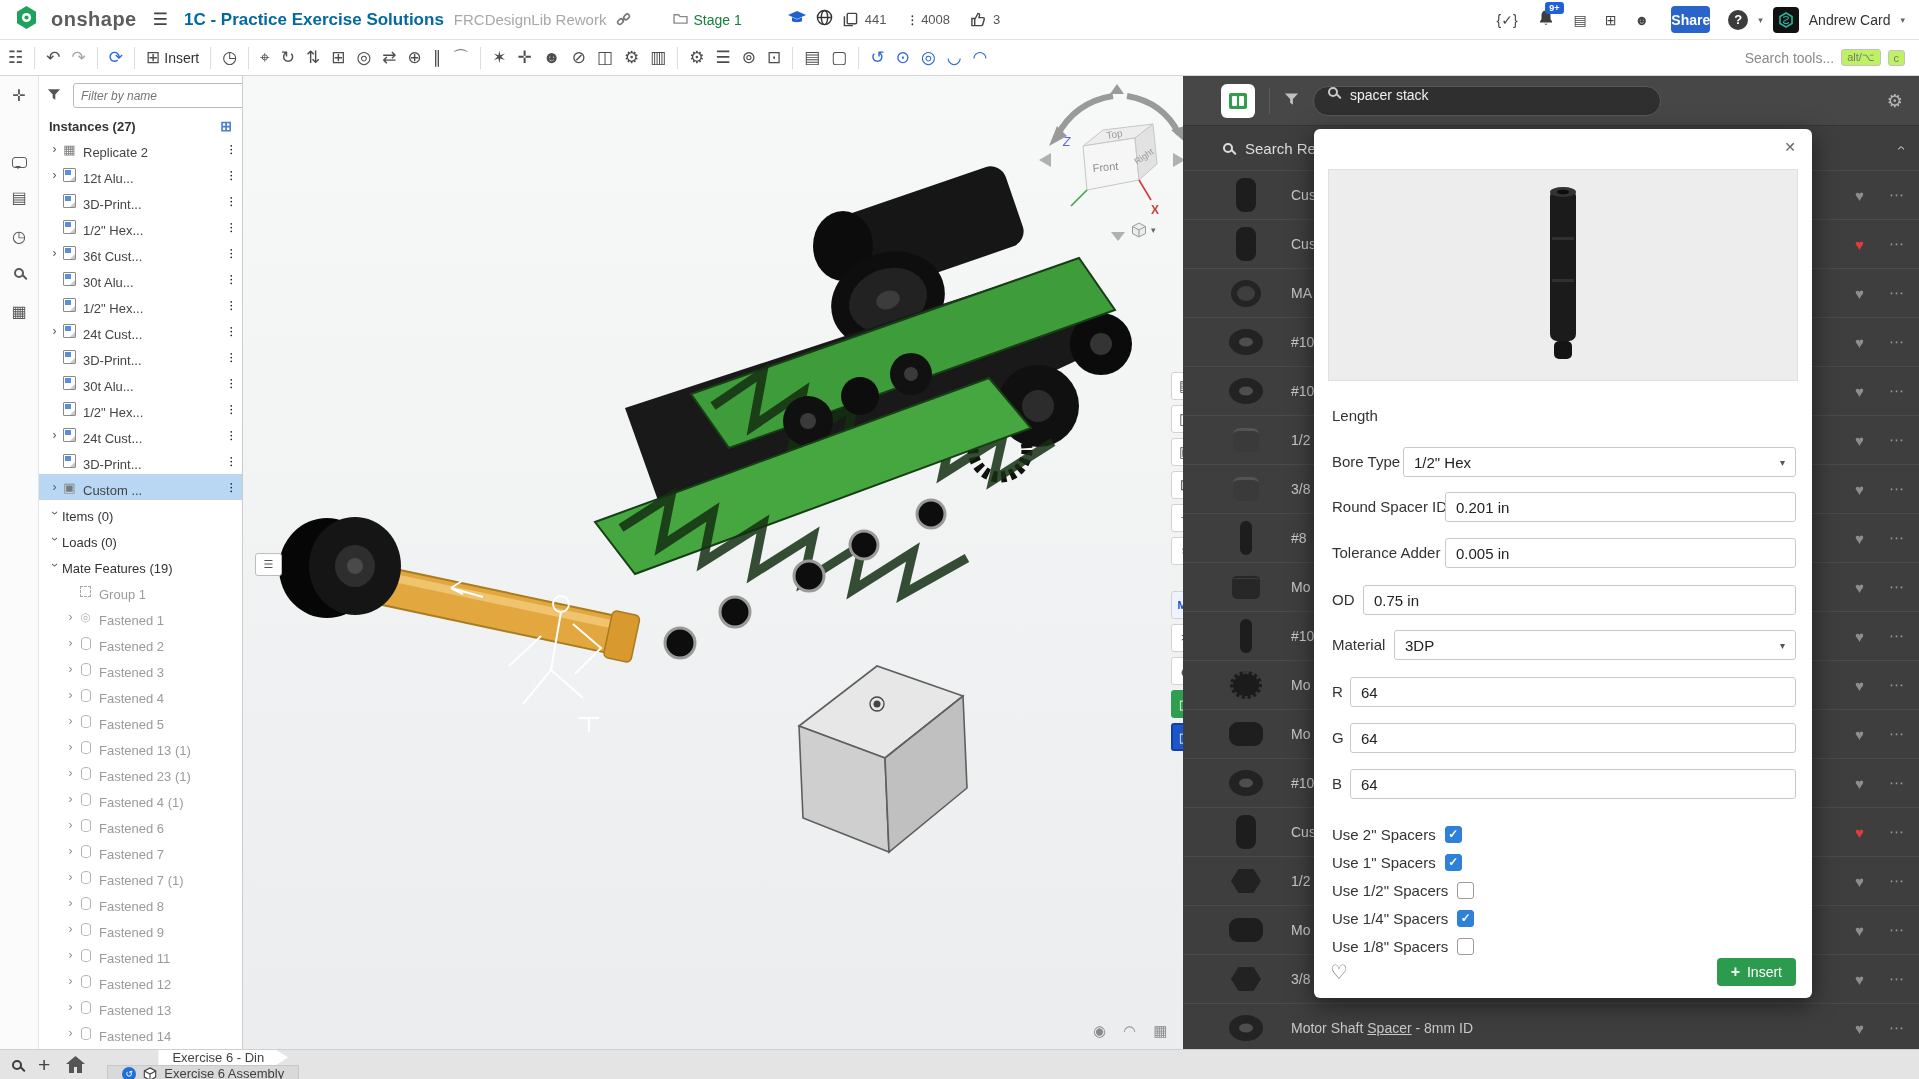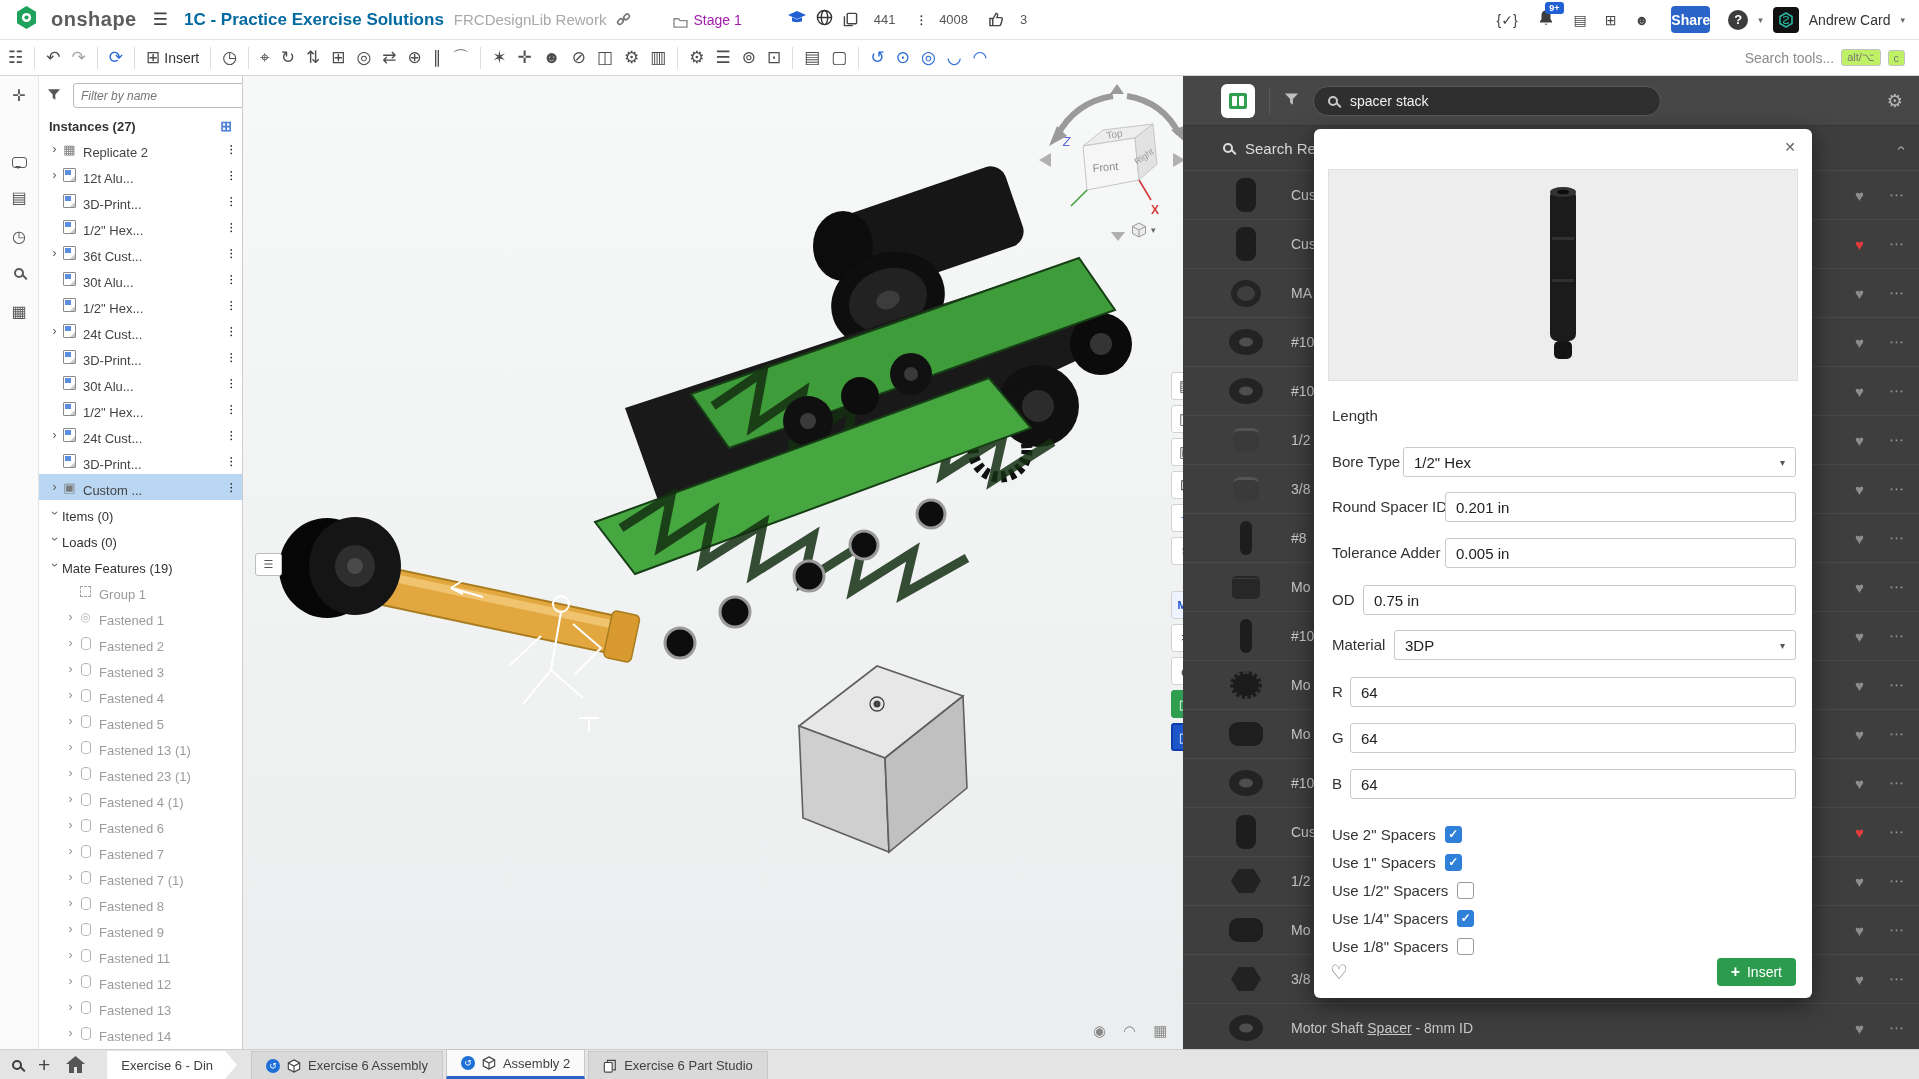--- a/index.html
+++ b/index.html
@@ -8,22 +8,22 @@
   .app *{box-sizing:border-box;}
 
   
   .topbar{position:absolute;top:0;left:0;right:0;height:40px;background:#fff;border-bottom:1px solid #e2e2e2;
           display:flex;align-items:center;padding:0 14px;gap:10px;z-index:20;}
   .wordmark{font-size:20px;font-weight:bold;color:#5c5c5c;letter-spacing:.5px;margin-left:2px;}
   .hamburger{font-size:17px;color:#444;margin:0 6px;cursor:pointer;}
   .doc-title{font-size:17px;font-weight:bold;color:#0369a1;white-space:nowrap;}
   .doc-sub{font-size:15px;color:#a8a8a8;white-space:nowrap;}
   .tb-ic-sm{color:#6e6e6e;display:inline-flex;align-items:center;gap:4px;font-size:13px;}
-  .loc{display:inline-flex;align-items:flex-end;gap:5px;color:#a21caf;font-size:14px;padding-left:32px;}
-  .stat{display:inline-flex;align-items:center;gap:16px;color:#555;font-size:13px;}
+  .loc{display:inline-flex;align-items:flex-start;gap:5px;color:#15803d;font-size:14px;padding-left:32px;}
+  .stat{display:inline-flex;align-items:center;gap:7px;color:#555;font-size:13px;}
   .dots3{color:#333;font-size:14px;}
   .tspacer{flex:1;}
   .tb-right{color:#444;font-size:14px;margin:0 4px;}
   .bell-wrap{position:relative;margin:0 6px;}
   .badge{position:absolute;top:-7px;right:-10px;background:#2160d3;color:#fff;font-size:9px;font-weight:bold;
          padding:1px 4px;border-radius:3px;}
   .share{background:#2a64c8;color:#fff;border:none;border-radius:4px;height:27px;padding:0 0;
          font-size:14px;font-weight:bold;font-family:inherit;cursor:pointer;margin:0 8px;}
   .help{width:20px;height:20px;border-radius:50%;background:#3c3c3c;color:#fff;font-weight:bold;font-size:13px;
         display:inline-flex;align-items:center;justify-content:center;}
@@ -104,21 +104,21 @@
   .vp-corner{position:absolute;left:850px;top:946px;display:flex;gap:17px;color:#8a8a8a;font-size:15px;}
   .vp-corner span{cursor:pointer;}
 
   
   .rpanel{position:absolute;left:1183px;top:76px;width:736px;height:973px;background:#3e3e3e;overflow:hidden;z-index:12;}
   .rp-header{height:50px;background:#474747;border-bottom:1px solid #353535;display:flex;align-items:center;padding:0 16px 0 38px;}
   .gb-btn{width:34px;height:34px;background:#fff;border-radius:6px;display:flex;align-items:center;justify-content:center;cursor:pointer;}
   .rp-sep{width:1px;height:26px;background:#5a5a5a;margin:0 14px;}
   .rp-funnel{color:#c0c0c0;cursor:pointer;}
   .rp-pill{margin-left:14px;width:348px;height:30px;background:#2f2f2f;border:1px solid #585858;border-radius:16px;
-           display:flex;align-items:center;gap:12px;padding:0 14px;color:#c9c9c9;cursor:text;}
+           display:flex;gap:12px;padding:0 14px;color:#c9c9c9;cursor:text;}
   .rp-pill .val{color:#f0f0f0;font-size:14px;}
   .rp-gear{margin-left:auto;color:#b5b5b5;font-size:18px;cursor:pointer;}
   .rp-results{height:44px;display:flex;align-items:center;padding:0 16px 0 40px;color:#dcdcdc;}
   .rp-results .lbl{margin-left:12px;font-size:15px;white-space:nowrap;}
   .rp-results .up{margin-left:auto;transform:rotate(-90deg);color:#bbb;font-size:14px;cursor:pointer;}
   .rrow{height:49px;border-top:1px solid #4a4a4a;display:flex;align-items:center;padding-left:44px;position:relative;cursor:pointer;}
   .rthumb{width:38px;height:38px;margin-right:26px;display:flex;align-items:center;justify-content:center;flex:none;}
   .rname{font-size:14px;color:#c9c9c9;white-space:nowrap;}
   .rname .match{text-decoration:underline;}
   .rheart{position:absolute;left:672px;font-size:15px;color:#8d8d8d;cursor:pointer;}
@@ -169,21 +169,21 @@
   .dlg-heart{font-size:20px;color:#777;cursor:pointer;}
   .dlg-insert{margin-left:auto;height:28px;padding:0 14px;background:#2c9b4d;border:none;border-radius:4px;color:#fff;
               font-size:14px;font-family:inherit;display:flex;align-items:center;gap:7px;cursor:pointer;}
   .dlg-insert .plus{font-size:16px;font-weight:bold;}
 
   
   .bottombar{position:absolute;left:0;right:0;bottom:0;height:30px;background:#e4e4e4;border-top:1px solid #cfcfcf;
              display:flex;align-items:center;padding-left:12px;z-index:25;}
   .bb-ic{color:#3d3d3d;margin-right:16px;cursor:pointer;display:inline-flex;align-items:center;}
   .bb-plus{font-size:21px;color:#444;}
-  #tabs{display:flex;align-items:flex-end;height:100%;margin-left:6px;}
+  #tabs{display:flex;align-items:flex-end;height:100%;margin-left:6px;flex-direction:column;}
   .tab{height:28px;display:flex;align-items:center;gap:7px;font-size:13px;color:#3f3f3f;padding:0 14px;
        background:#d9d9d9;border:1px solid #c8c8c8;border-bottom:none;margin-right:3px;cursor:pointer;white-space:nowrap;}
   .tab.arrow{background:#fff;border:none;clip-path:polygon(0 0,calc(100% - 12px) 0,100% 50%,calc(100% - 12px) 100%,0 100%);
              padding-right:24px;margin-right:14px;}
   .tab.active{background:#fafafa;border-bottom:3px solid #2a64c8;height:30px;}
   .blue-dot{width:14px;height:14px;border-radius:50%;background:#1e6fd6;color:#fff;font-size:9px;
             display:inline-flex;align-items:center;justify-content:center;flex:none;}
 </style>
 </head>
 <body>

